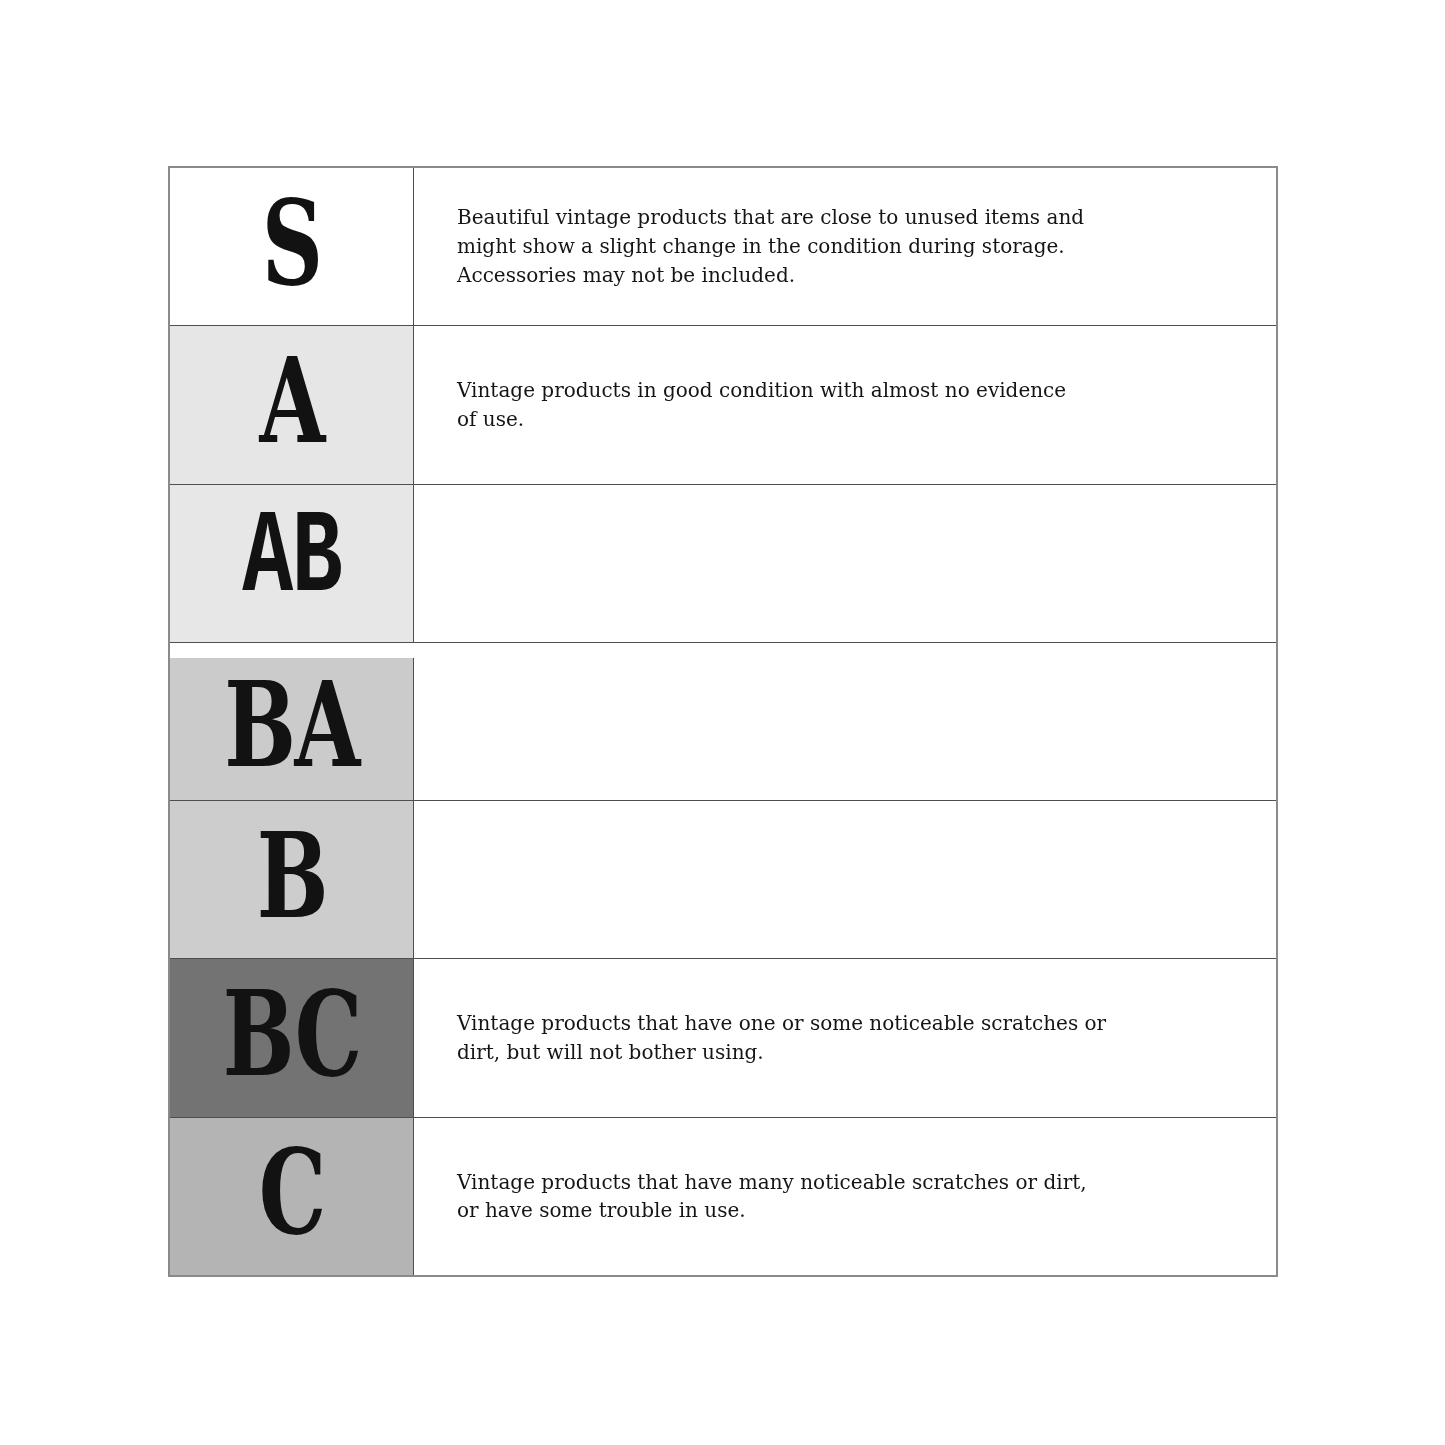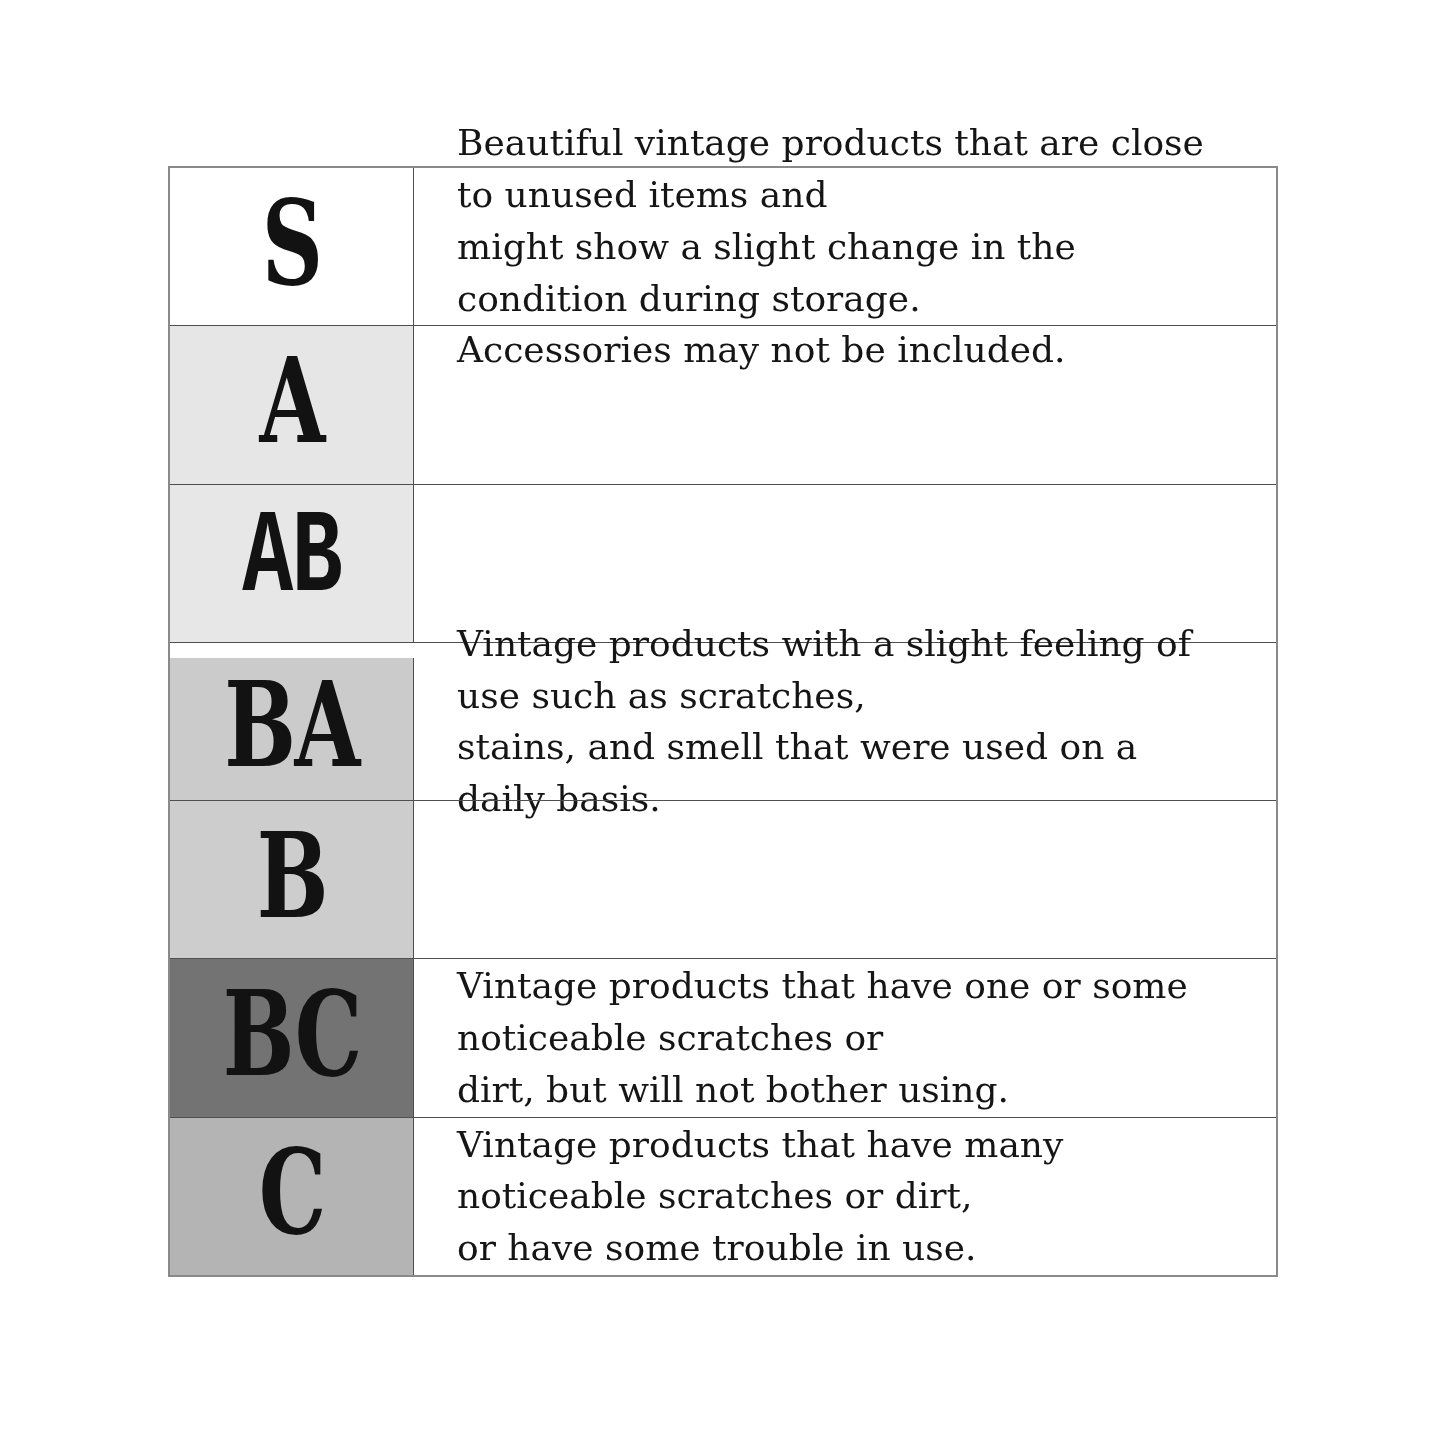--- a/index.html
+++ b/index.html
@@ -57,21 +57,21 @@
   }
   .desc-cell {
     flex: 1 1 auto;
     display: flex;
     align-items: center;
     box-sizing: border-box;
     padding: 8px 48px 8px 43px;
     background: #ffffff;
   }
   .desc-text {
-    font-size: 36px;
+    font-size: 20px;
     line-height: 1.44;
     color: #151515;
     white-space: pre-line;
     font-weight: normal;
   }
 </style>
 </head>
 <body>
 
 <div class="canvas">
@@ -85,35 +85,35 @@
         <span class="desc-text">Beautiful vintage products that are close to unused items and
 might show a slight change in the condition during storage.
 Accessories may not be included.</span>
       </div>
     </div>
 
     <div class="row">
       <div class="grade-cell" style="background-color: rgb(230, 230, 230);">
         <span class="grade-letter">A</span>
       </div>
+      <div class="desc-cell">
+        <span class="desc-text">Vintage products in good condition with almost no evidence
+of use.</span>
+      </div>
     </div>
 
     <div class="row">
       <div class="grade-cell" style="background-color: rgb(231, 231, 231); font-family: Liberation Mono, monospace;">
         <span class="grade-letter">AB</span>
       </div>
     </div>
 
     <div class="row">
       <div class="grade-cell" style="background-color: rgb(203, 203, 203); margin-top: 15px;">
         <span class="grade-letter">BA</span>
-      </div>
-      <div class="desc-cell">
-        <span class="desc-text">Vintage products with a slight feeling of use such as scratches,
-stains, and smell that were used on a daily basis.</span>
       </div>
     </div>
 
     <div class="row">
       <div class="grade-cell" style="background-color: rgb(205, 205, 205);">
         <span class="grade-letter">B</span>
       </div>
     </div>
 
     <div class="row">

